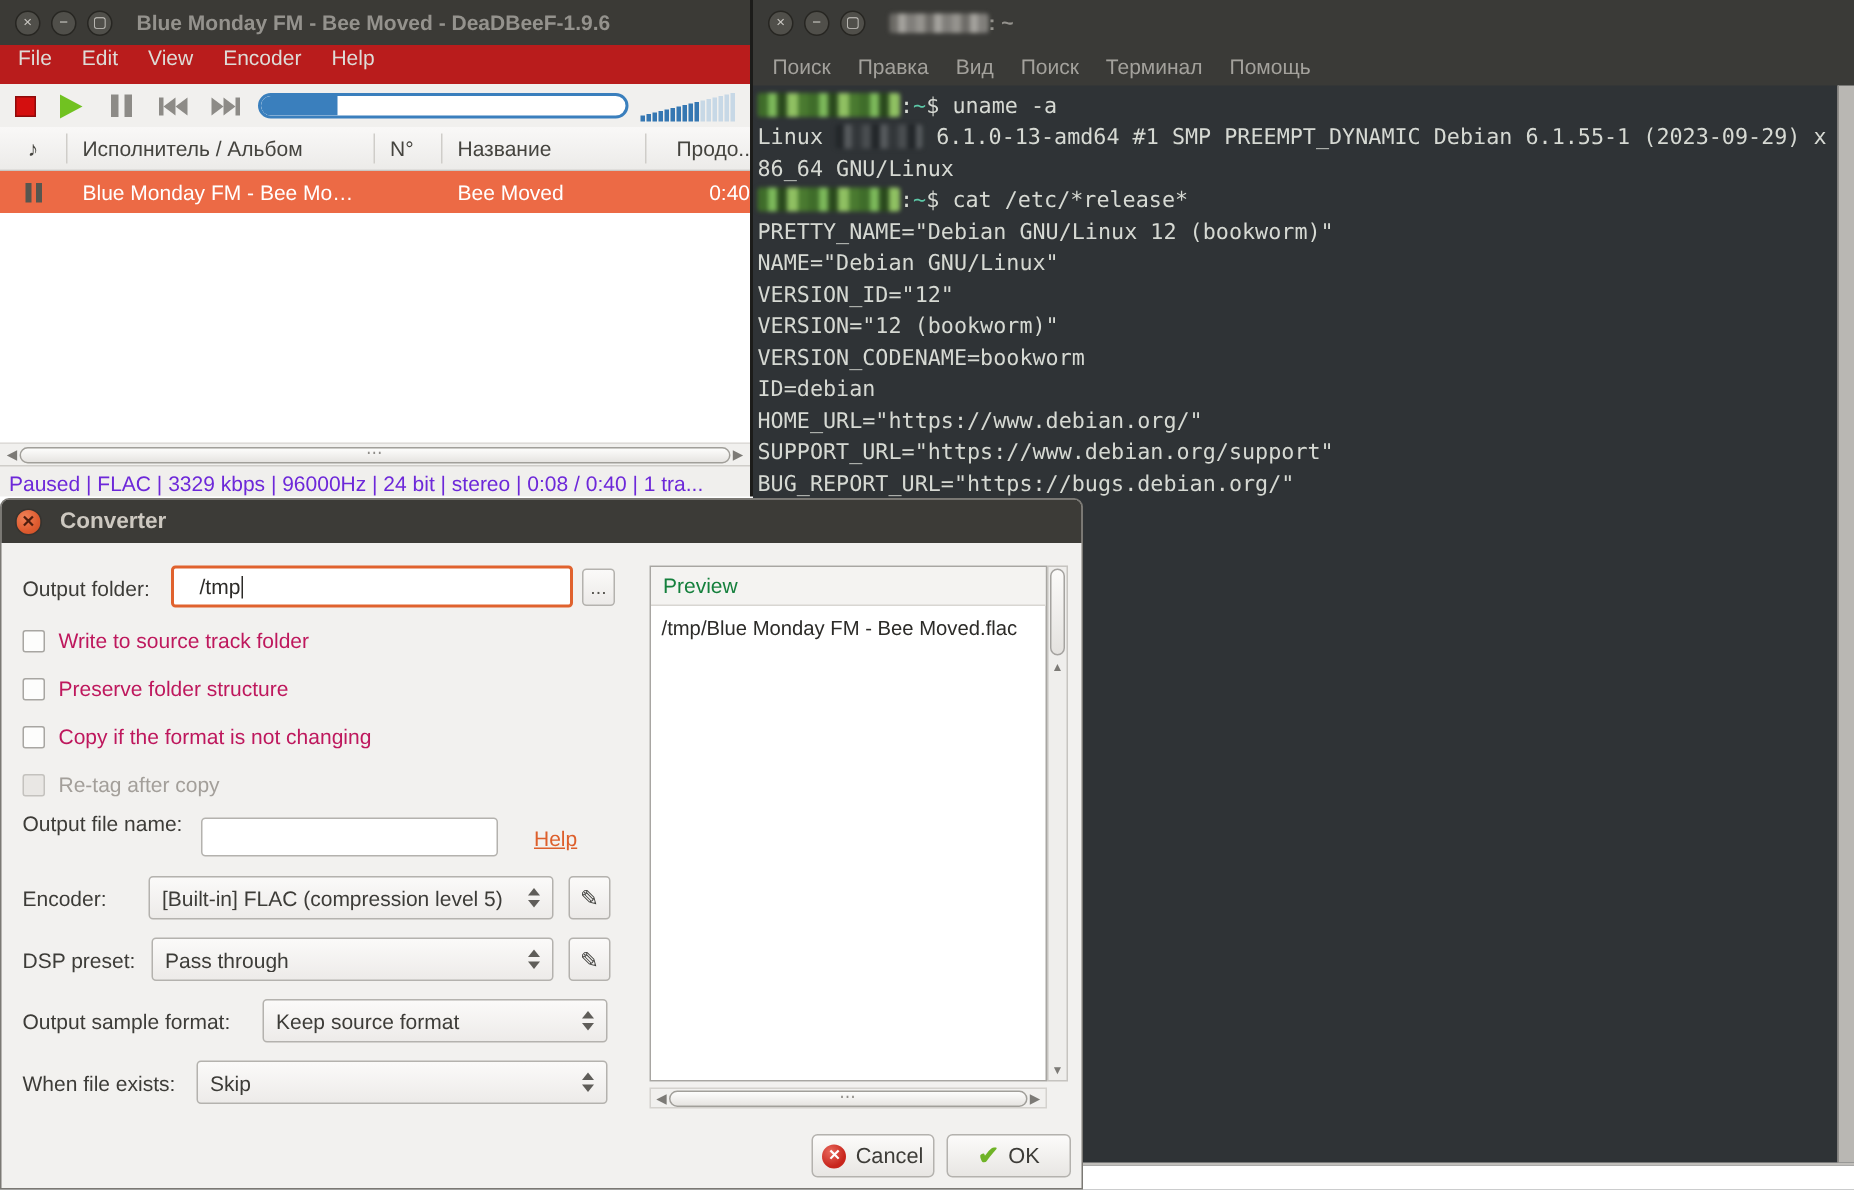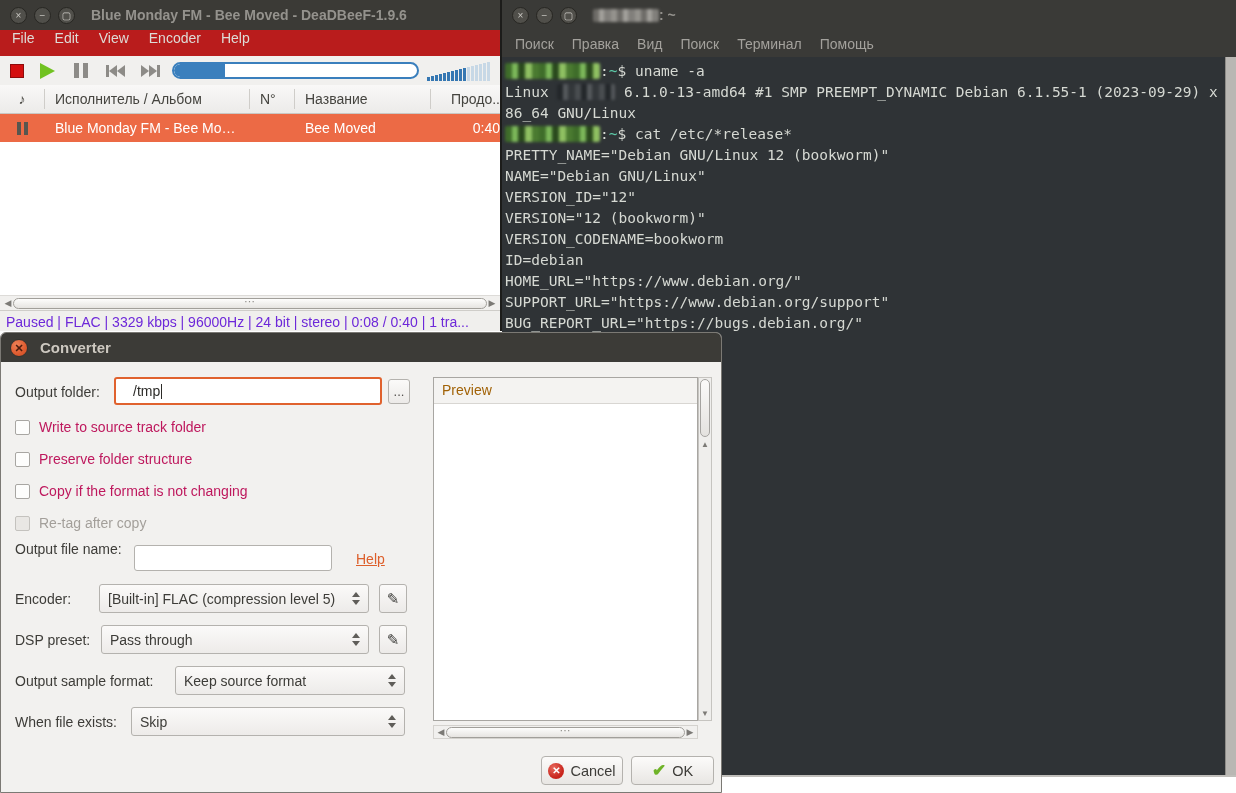--- a/index.html
+++ b/index.html
@@ -130,21 +130,21 @@
     border-bottom:5px solid #5f5d59; }
   .spin i.dn { width:0; height:0; border-left:4px solid transparent; border-right:4px solid transparent;
     border-top:5px solid #5f5d59; }
   .pencil { font-size:15px; color:#3b3b38; }
 
   .link { position:absolute; font-size:14px; color:#dd5f2b; text-decoration:underline; }
 
   .preview { position:absolute; left:432px; top:44px; width:265px; height:344px;
     background:#fff; border:1px solid #a8a6a2; }
   .preview-hdr { height:26px; background:#f4f3f1; border-bottom:1px solid #d8d6d2;
-    font-size:14px; color:#a16207; line-height:25px; padding-left:8px; }
+    font-size:14px; color:#15803d; line-height:25px; padding-left:8px; }
   .preview-item { font-size:13.5px; color:#2c2b28; padding:7px 0 0 7px; white-space:nowrap; }
   .vscroll { position:absolute; left:697px; top:44px; width:14px; height:344px;
     background:#efeeec; border:1px solid #c6c4c0; }
   .vs-thumb { position:absolute; left:1px; top:1px; width:10px; height:58px;
     border:1px solid #a5a3a0; border-radius:6px; background:linear-gradient(#fbfaf9,#e4e2df); }
   .vs-dn { position:absolute; left:2px; bottom:2px; font-size:8px; color:#7c7a76; }
   .vs-up { position:absolute; left:2px; top:62px; font-size:8px; color:#7c7a76; }
   .preview-hscroll { position:absolute; left:432px; top:392px; width:265px; height:14px;
     display:flex; align-items:center; background:#f1f0ee; border:1px solid #d4d2ce; padding:0 2px; }
 
@@ -350,20 +350,21 @@
   <div class="combo" style="left:130px; top:374px; width:274px;">
     <span class="val">Skip</span>
     <span class="spin">
         <i class="up"></i>
         <i class="dn"></i>
       </span>
   </div>
 
   <div class="preview">
     <div class="preview-hdr">Preview</div>
+    <div class="preview-item">/tmp/Blue Monday FM - Bee Moved.flac</div>
   </div>
   <div class="vscroll">
     <div class="vs-thumb"></div>
     <div class="vs-up">▲</div>
     <div class="vs-dn">▼</div>
   </div>
   <div class="preview-hscroll">
     <div class="hs-arrow">◀</div>
     <div class="hs-thumb"></div>
     <div class="hs-arrow">▶</div>

